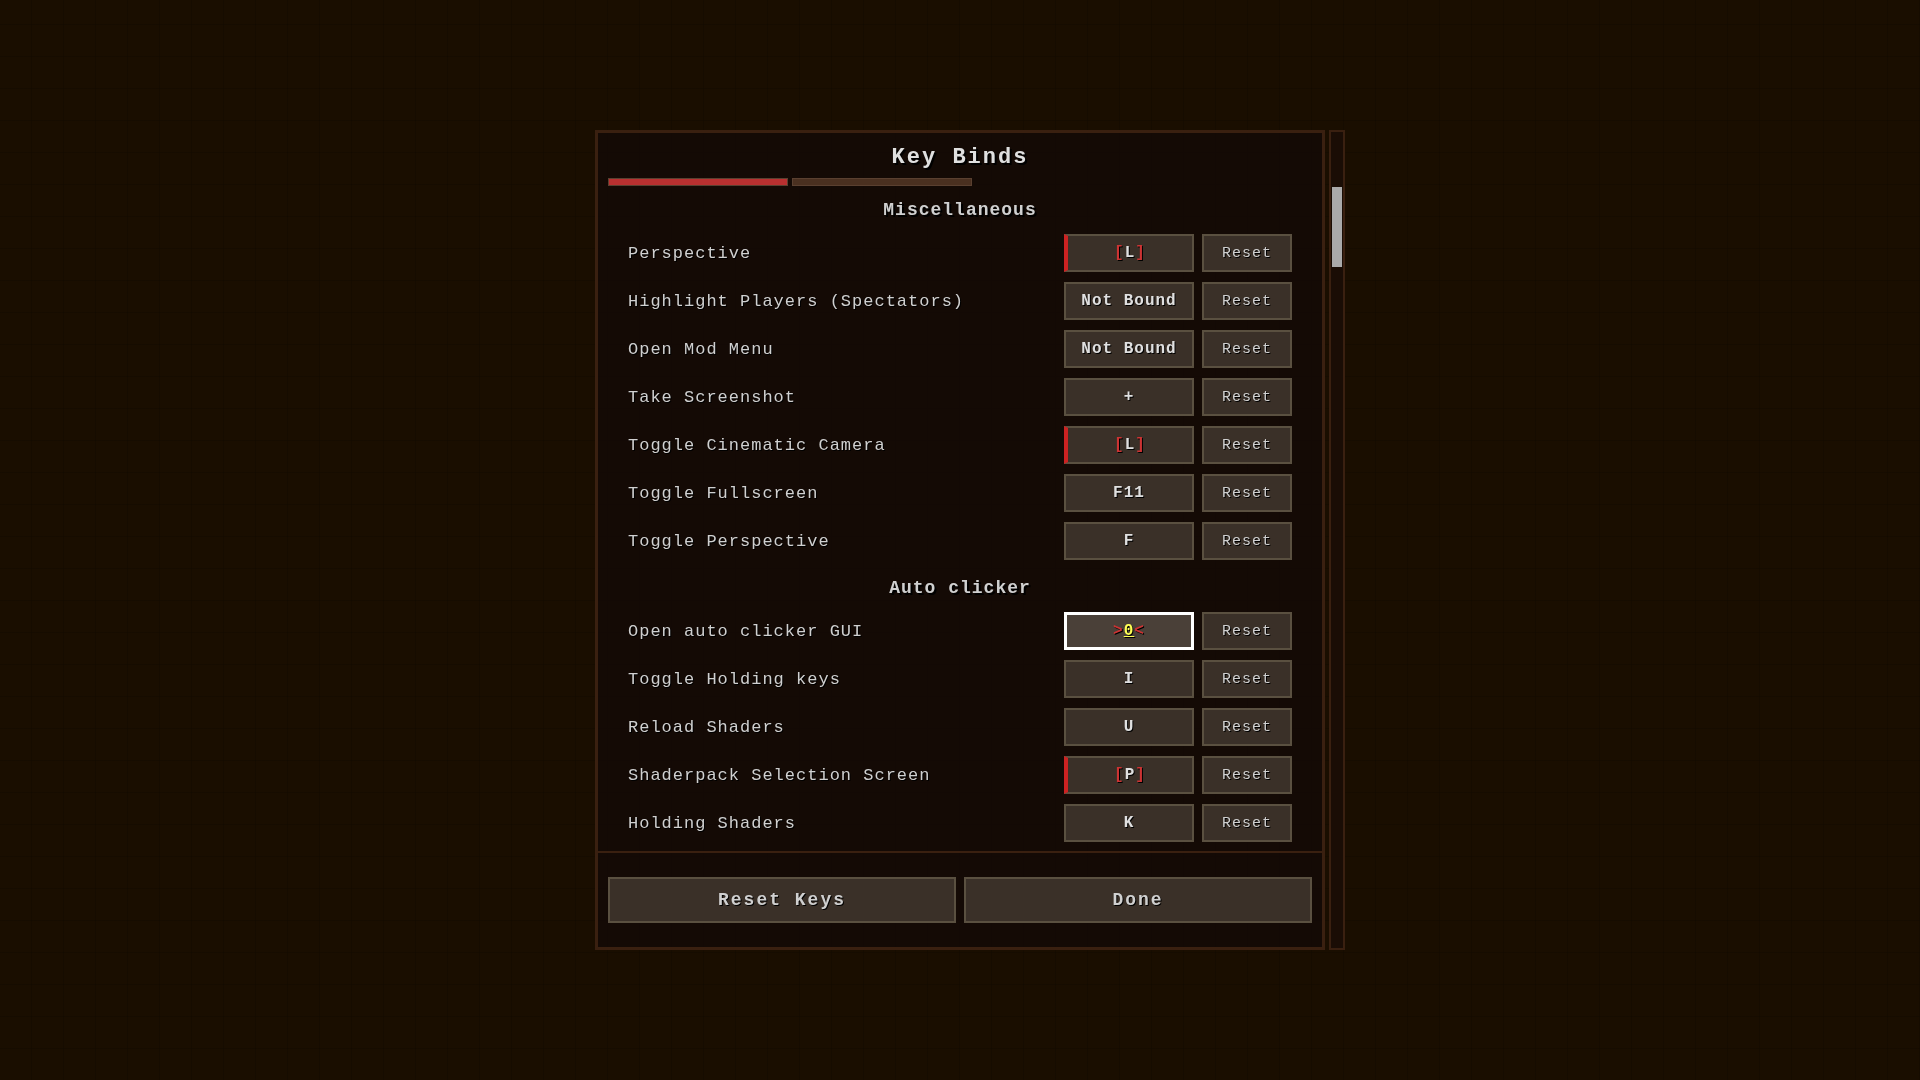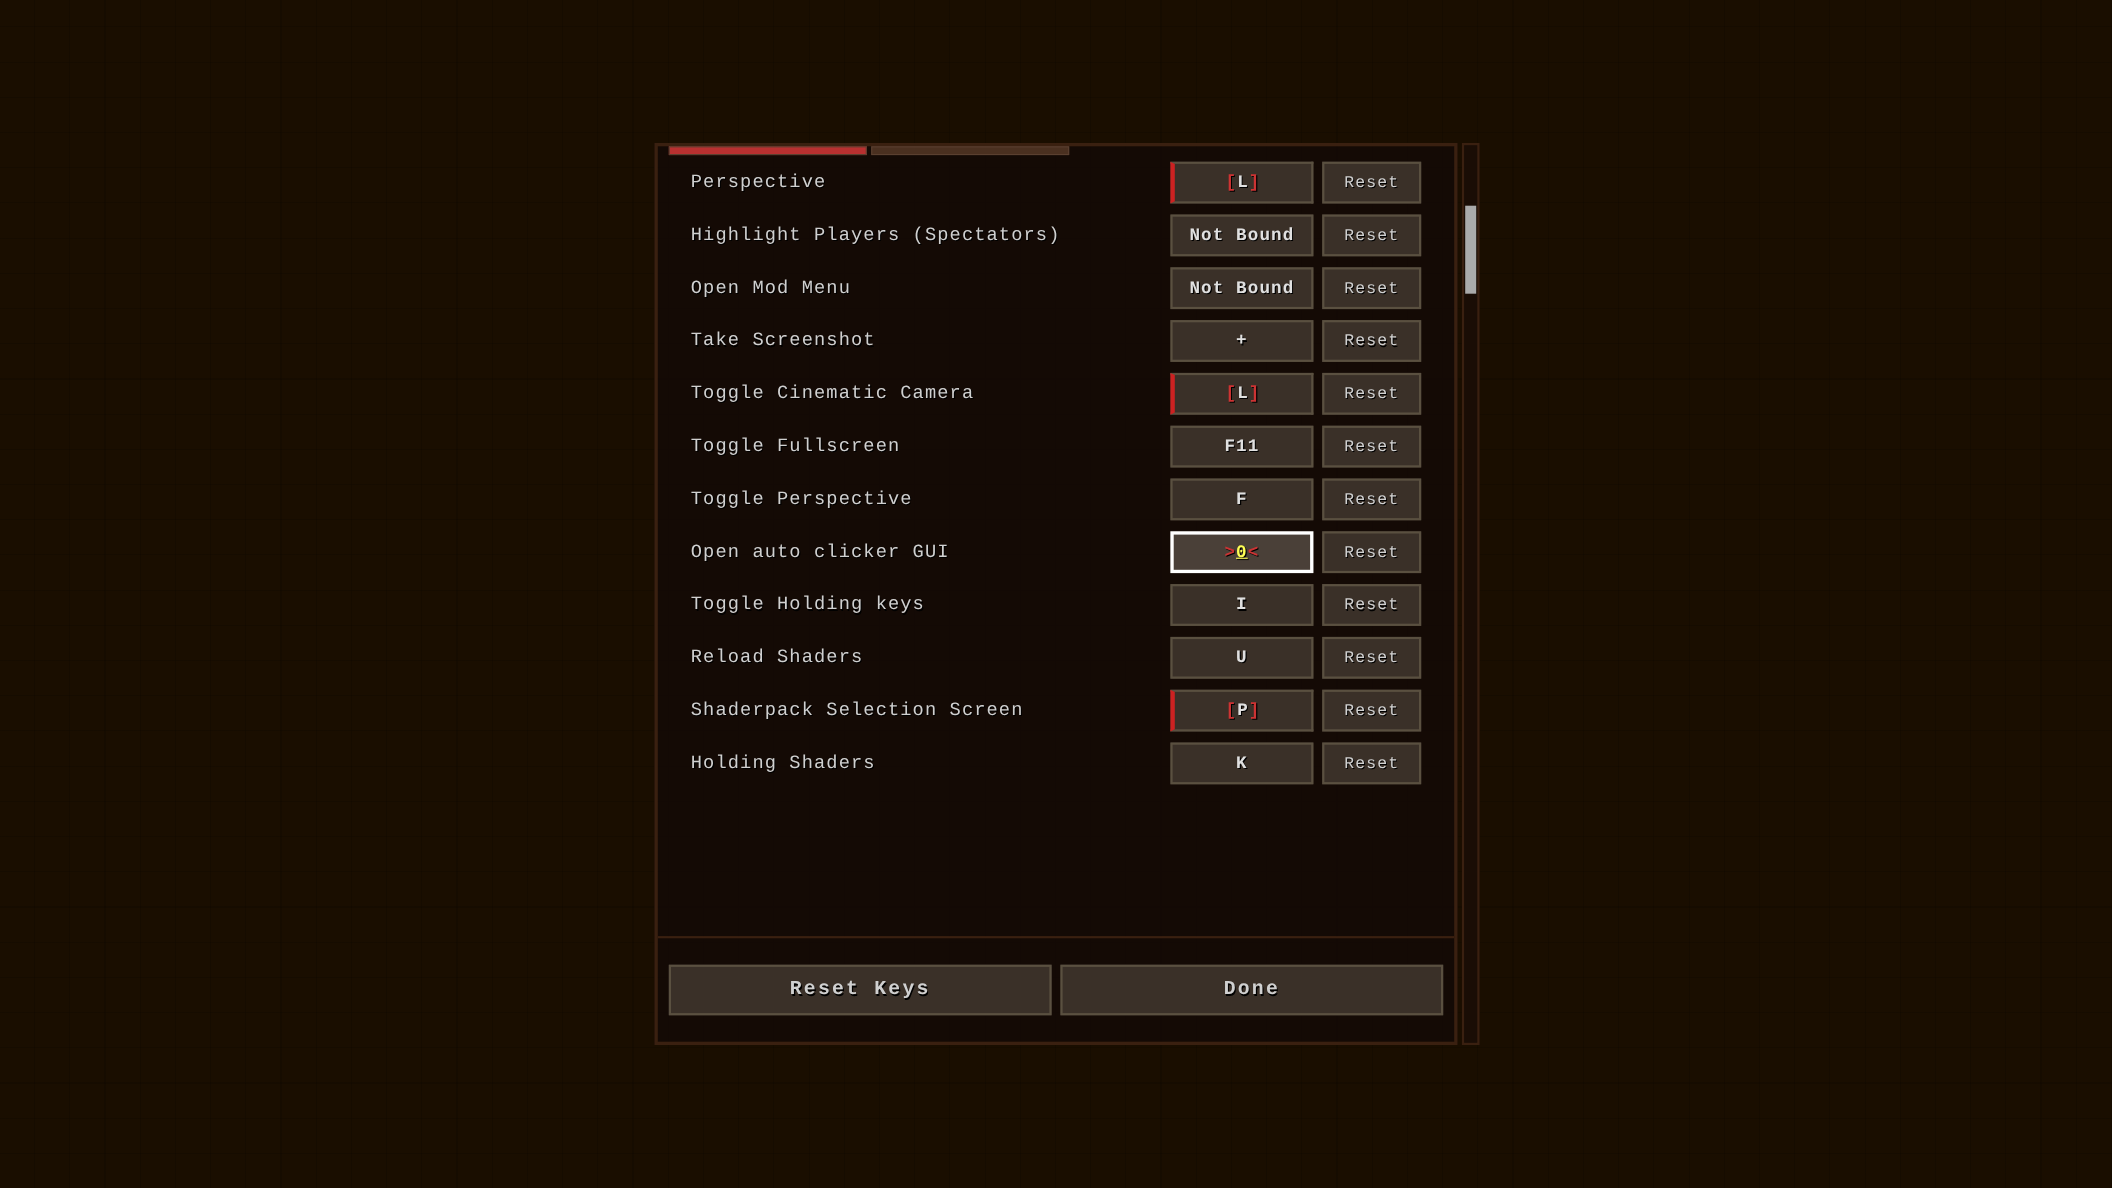--- a/index.html
+++ b/index.html
@@ -203,28 +203,32 @@
       height: 80px;
       background: #aaa;
       margin-top: 55px;
     }
   </style>
 </head>
 <body>
 
 <div class="outer-wrapper">
   <div class="panel">
+    <div class="panel-header">
+      <span class="panel-title">Key Binds</span>
+    </div>
 
     <div class="tab-bar">
       <div class="tab tab-active" style="height:8px;"></div>
       <div class="tab tab-inactive" style="height:8px;"></div>
     </div>
 
     <div class="content-area">
 
+      <div class="section-title">Miscellaneous</div>
 
       <div class="keybind-row">
         <span class="keybind-label">Perspective</span>
         <div class="key-btn conflict">
           <span class="key-bracket">[ </span>
             <span class="key-char">L</span>
             <span class="key-bracket"> ]</span>
         </div>
         <div class="reset-btn">Reset</div>
       </div>
@@ -262,20 +266,21 @@
         <div class="key-btn">F11</div>
         <div class="reset-btn">Reset</div>
       </div>
 
       <div class="keybind-row">
         <span class="keybind-label">Toggle Perspective</span>
         <div class="key-btn">F</div>
         <div class="reset-btn">Reset</div>
       </div>
 
+      <div class="section-title">Auto clicker</div>
 
       <div class="keybind-row">
         <span class="keybind-label">Open auto clicker GUI</span>
         <div class="key-btn key-btn-selected">
           <span style="color:#cc3333;font-weight:bold;">&gt; </span>
             <span style="color:#ffff55;text-decoration:underline;">0</span>
             <span style="color:#cc3333;font-weight:bold;"> &lt;</span>
         </div>
         <div class="reset-btn">Reset</div>
       </div>

